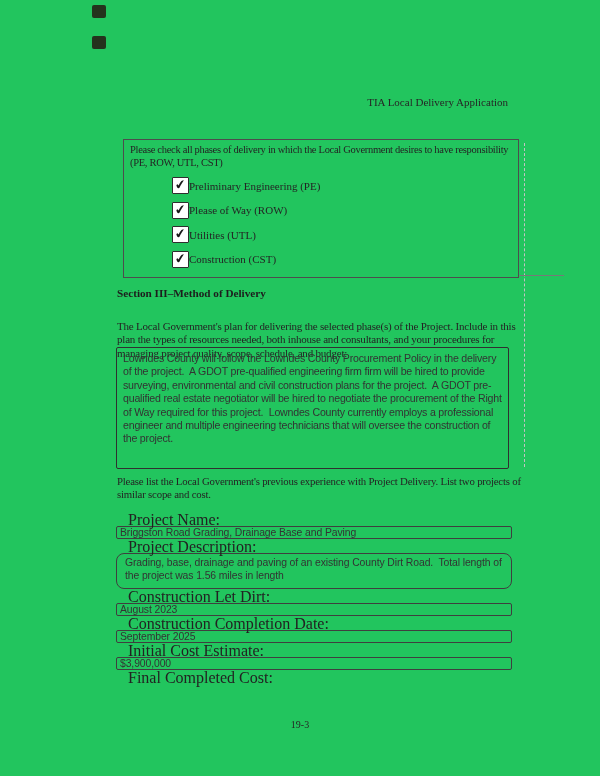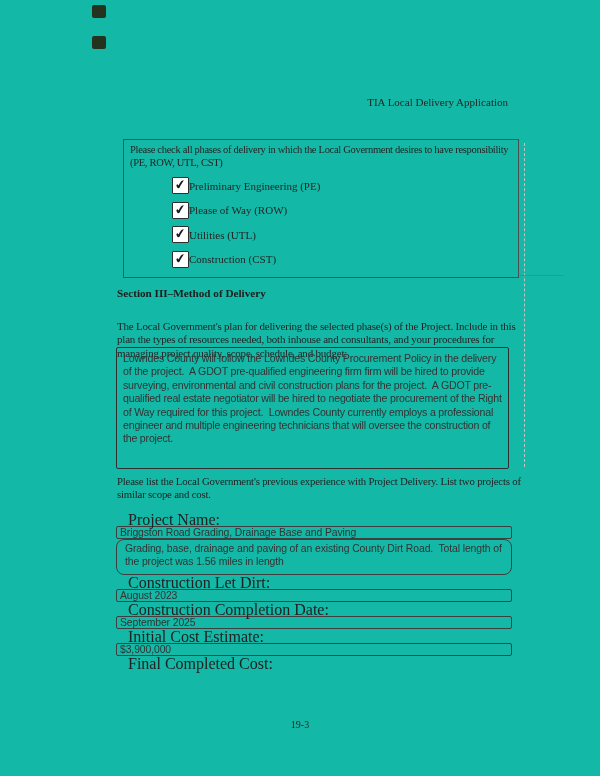--- a/index.html
+++ b/index.html
@@ -1,17 +1,17 @@
 <!DOCTYPE html>
 <html><head>
 <meta charset="utf-8">
 <style>
   html,body { margin:0; padding:0; }
   .page {
-    position:relative; width:600px; height:776px; background:#14b8a6;
+    position:relative; width:600px; height:776px; background:#22c55e;
     font-family:"Liberation Serif", serif; color:#212121; overflow:hidden;
   }
   .sans { font-family:"Liberation Sans", sans-serif; color:#333333; }
 
   
   .scan-mark { position:absolute; left:92px; width:14px; height:13px; background:#24331d; border-radius:2px; }
   .scan-mark.m1 { top:5px; }
   .scan-mark.m2 { top:36px; }
   .scan-vline { position:absolute; left:524px; top:143px; height:324px; width:0; border-left:1px dashed #c2c2c2; }
   .scan-hline { position:absolute; left:519px; top:275px; width:45px; height:0; border-top:1.2px solid #787878; }
@@ -108,20 +108,21 @@
   <div class="response-box">
     <div class="response-text sans">Lowndes County will follow the Lowndes County Procurement Policy in the delivery of the project.  A GDOT pre-qualified engineering firm firm will be hired to provide surveying, environmental and civil construction plans for the project.  A GDOT pre-qualified real estate negotiator will be hired to negotiate the procurement of the Right of Way required for this project.  Lowndes County currently employs a professional engineer and multiple engineering technicians that will oversee the construction of the project.</div>
   </div>
 
   <div class="experience-prompt">Please list the Local Government's previous experience with Project Delivery. List two projects of similar scope and cost.</div>
 
   <div class="fields">
     <div class="f-label first">Project Name:</div>
     <div class="f-box sans">Briggston Road Grading, Drainage Base and Paving</div>
 
+    <div class="f-label">Project Description:</div>
     <div class="f-box multi sans">Grading, base, drainage and paving of an existing County Dirt Road.  Total length of the project was 1.56 miles in length</div>
 
     <div class="f-label">Construction Let Dirt:</div>
     <div class="f-box sans">August 2023</div>
 
     <div class="f-label">Construction Completion Date:</div>
     <div class="f-box sans">September 2025</div>
 
     <div class="f-label">Initial Cost Estimate:</div>
     <div class="f-box sans">$3,900,000</div>

